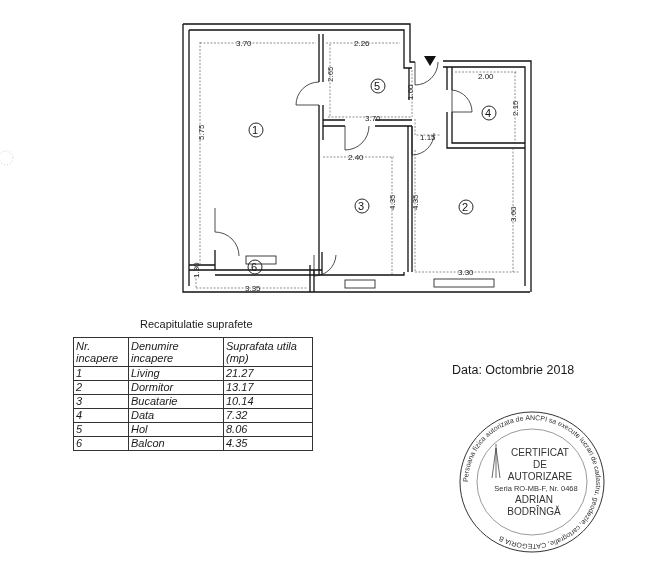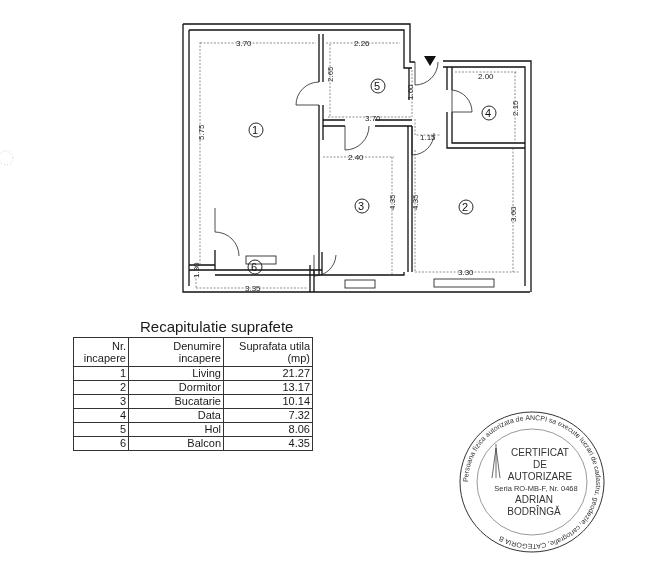--- a/index.html
+++ b/index.html
@@ -1,22 +1,22 @@
 <!DOCTYPE html>
 <html><head>
 <meta charset="utf-8">
 <style>
   html,body{margin:0;padding:0;background:#fff;}
   body{width:649px;height:563px;position:relative;overflow:hidden;font-family:"Liberation Sans",sans-serif;color:#1a1a1a;}
   #plan{position:absolute;left:0;top:0;}
   .dim{font-family:"Liberation Sans",sans-serif;font-size:8px;fill:#222;}
   .rlabel{font-family:"Liberation Sans",sans-serif;font-size:11px;fill:#111;}
-  #recap-title{position:absolute;left:140px;top:318px;font-size:15px;}
+  #recap-title{position:absolute;left:140px;top:318px;font-size:11px;}
   table#recap{position:absolute;left:73px;top:337px;width:240px;border-collapse:collapse;font-size:11px;}
-  #recap td,#recap th{border:1px solid #333;text-align:right;padding:0 2px;font-weight:normal;line-height:13px;}
+  #recap td,#recap th{border:1px solid #333;text-align:left;padding:0 2px;font-weight:normal;line-height:13px;font-style:italic;}
   #recap th{padding:2px 2px;line-height:12px;}
   #recap .c1{width:50px}#recap .c2{width:90px}#recap .c3{width:84px}
   #meta{position:absolute;left:408px;top:362px;font-size:12.5px;line-height:17px;}
   #meta .l1{padding-left:44px;}
   #stamp{position:absolute;left:452px;top:408px;}
 </style>
 </head>
 <body>
 
 <svg id="plan" width="649" height="310" viewBox="0 0 649 310">
@@ -159,20 +159,21 @@
       </tr>
   <tr>
         <td>6</td>
         <td>Balcon</td>
         <td>4.35</td>
       </tr>
 </tbody>
   </table>
 
 <div id="meta">
+  <div class="l1">Data: Octombrie 2018</div>
 </div>
 
 <svg id="stamp" width="160" height="148" viewBox="0 0 160 148">
   <defs>
       <path id="ring" d="M80 74 m-64 0 a64 62 0 1 1 128 0 a64 62 0 1 1 -128 0"></path>
     </defs>
   <ellipse cx="80" cy="74" rx="72" ry="70" fill="none" stroke="#333" stroke-width="1"></ellipse>
   <ellipse cx="80" cy="74" rx="55" ry="53" fill="none" stroke="#555" stroke-width="0.6"></ellipse>
   <text font-family="Liberation Sans, sans-serif" font-size="7" fill="#333">
     <textPath href="#ring">Persoana fizica autorizata de ANCPI sa execute lucrari de cadastru, geodezie, cartografie, CATEGORIA B</textPath>

